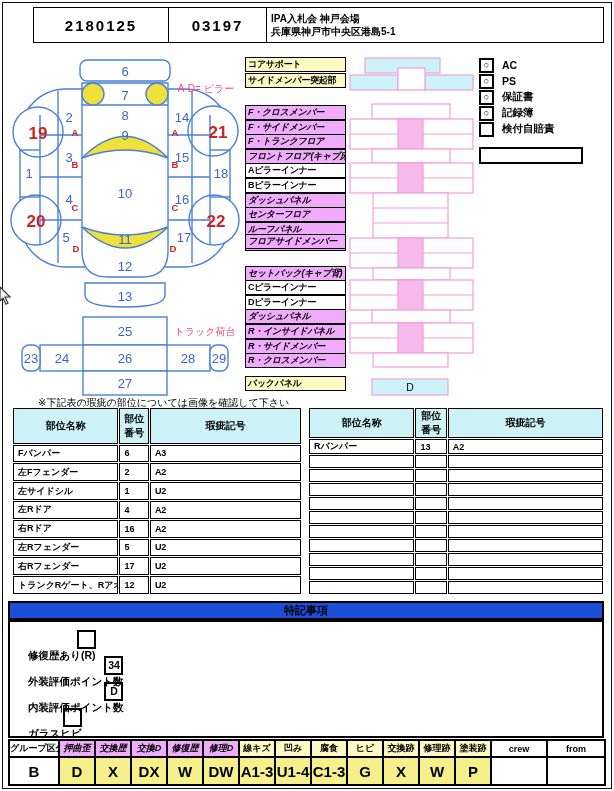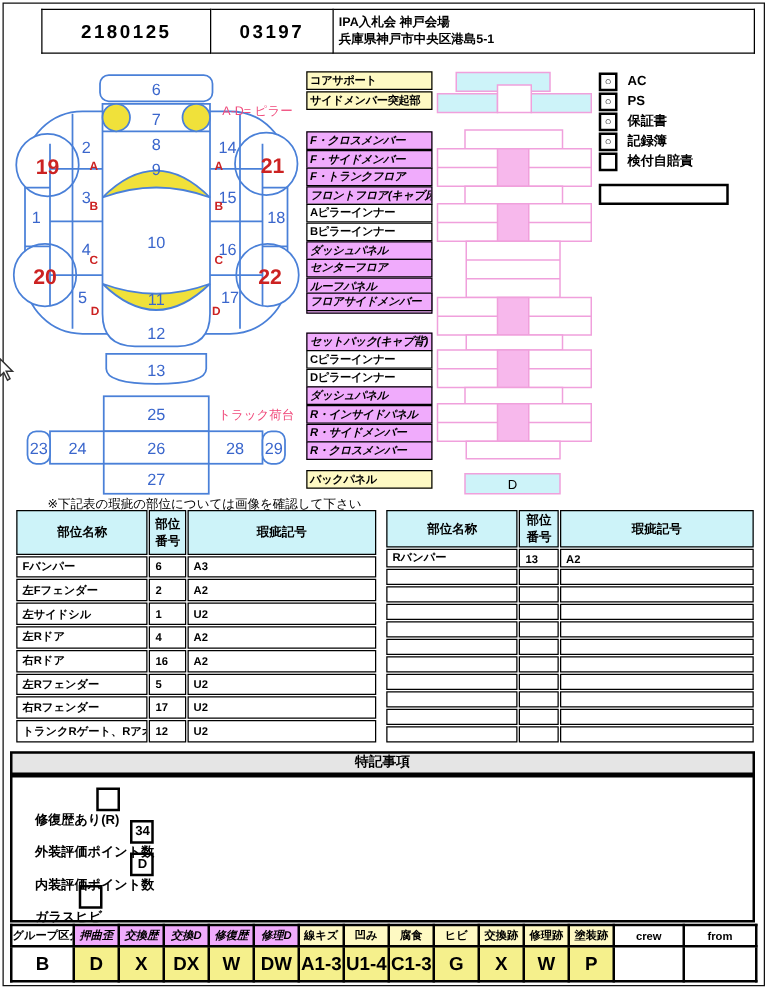--- a/index.html
+++ b/index.html
@@ -36,21 +36,21 @@
 
   
   .dwrap{left:12px;top:407px;width:594px;display:flex;gap:6px;}
   .dtable{border-collapse:separate;border-spacing:1px;table-layout:fixed;}
   .dtable th{border:1.5px solid #000;background:#cdf3f9;font-size:10px;font-weight:bold;
              height:12px;padding:0;}
   .dtable td{border:1.5px solid #000;font-size:9px;font-weight:bold;height:11px;
              padding:0 0 0 4px;white-space:nowrap;overflow:hidden;}
 
   
-  .sp-bar{left:8px;top:601px;width:592px;height:15px;border:2px solid #000;background:#e5e5e5;
+  .sp-bar{left:8px;top:601px;width:592px;height:15px;border:2px solid #000;background:#1d4ed8;
           text-align:center;font-size:11px;font-weight:bold;line-height:15px;}
   .sp-box{left:8px;top:620px;width:592px;height:114px;border:2px solid #000;}
   .sp-item{position:absolute;left:10px;display:flex;align-items:flex-end;flex-direction:column;}
   .sp-chk{width:15px;height:15px;border:2px solid #000;text-align:center;font-size:10.5px;
           font-weight:bold;line-height:15px;flex:0 0 auto;}
   .sp-label{margin-left:8px;font-size:10.5px;font-weight:bold;}
 
   
   .gtable{left:8px;top:739px;width:598px;border-collapse:collapse;table-layout:fixed;position:absolute;}
   .gtable th{border:2px solid #000;height:15px;font-size:9px;font-weight:bold;padding:0;

